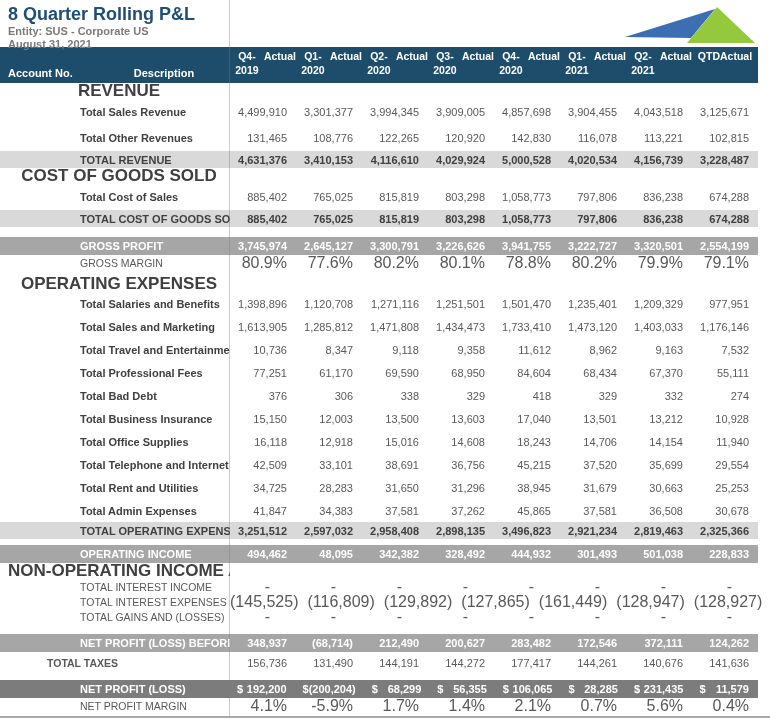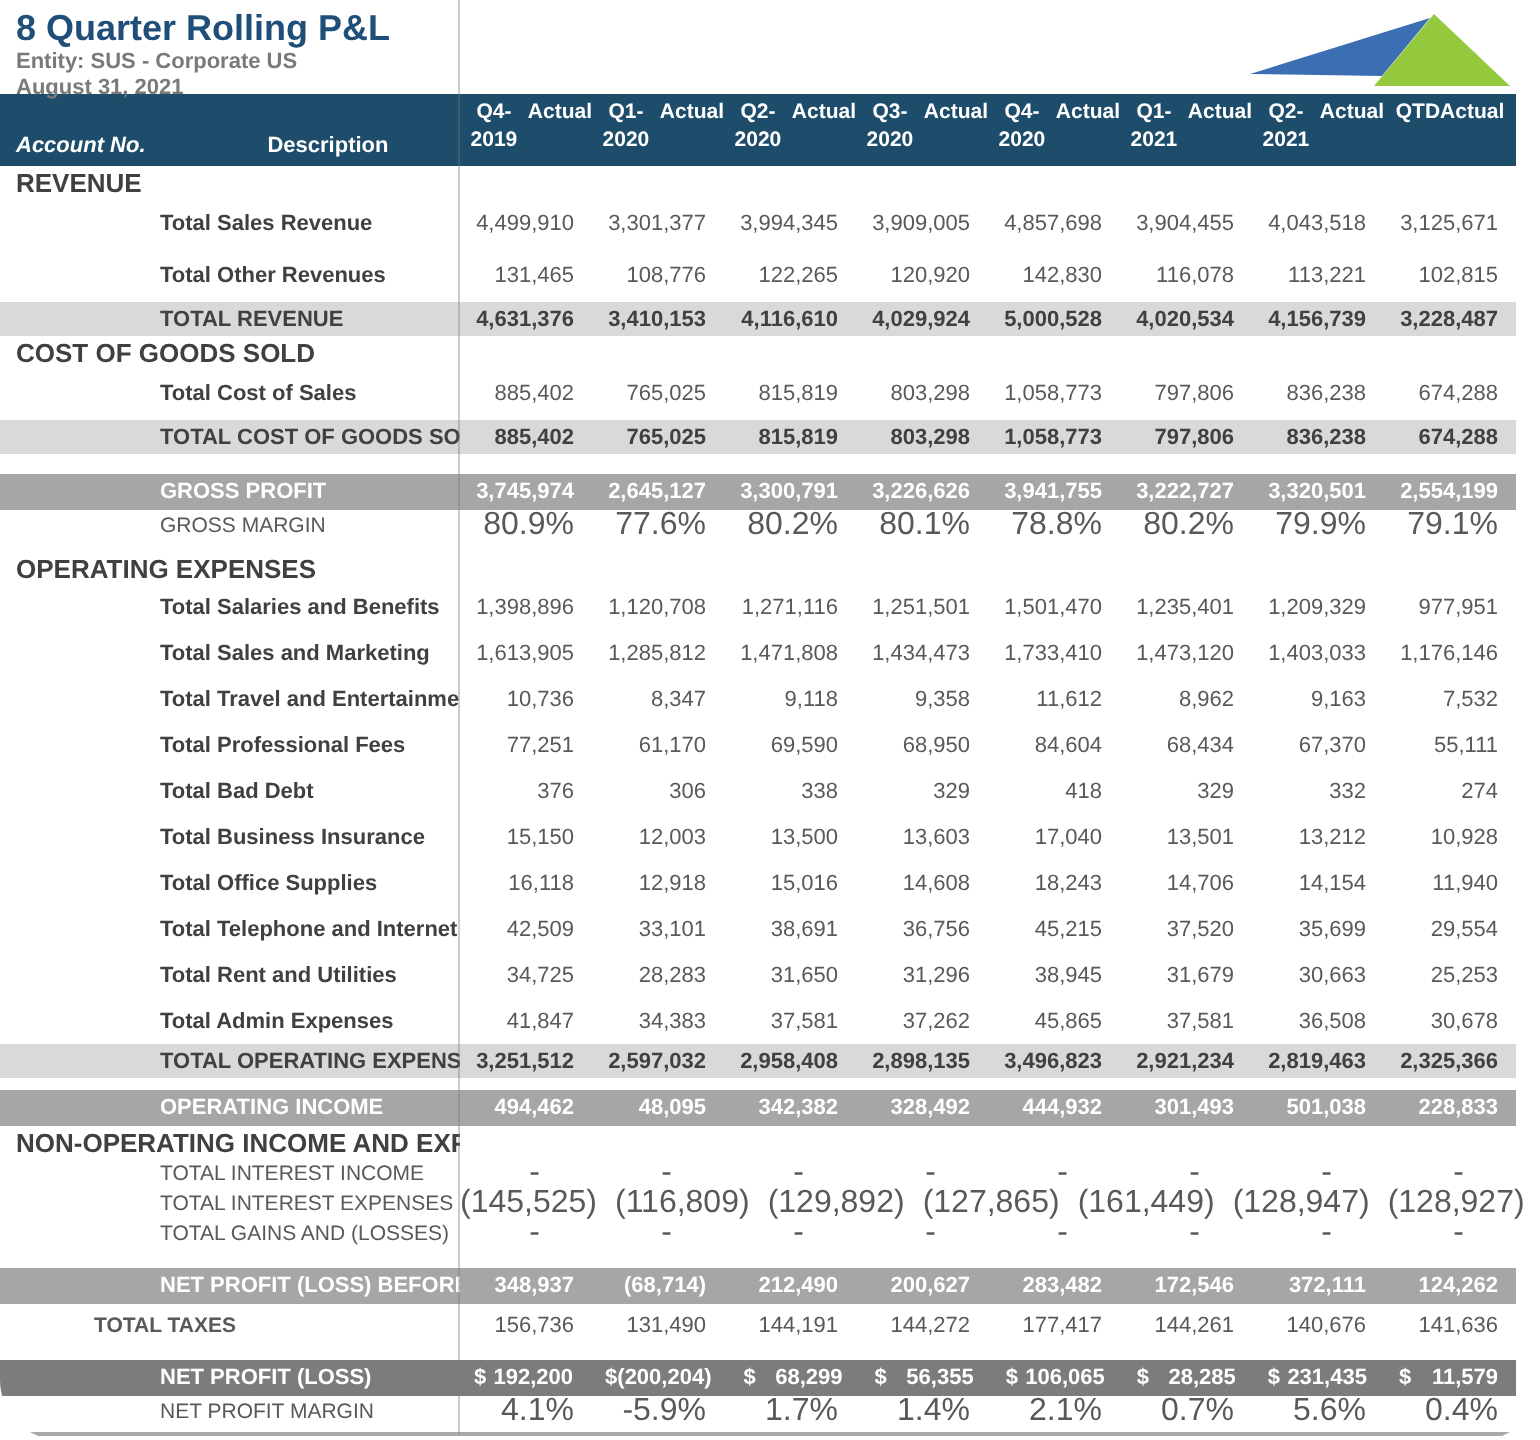--- a/index.html
+++ b/index.html
@@ -3,44 +3,44 @@
 <meta charset="utf-8">
 <style>
   :root{
     --blue:#1e4d6b; --title-blue:#1f4e79; --sub-gray:#7a7a7a;
     --band-light:#d9d9d9; --band-medium:#a6a6a6; --band-dark:#7c7c7c;
     --txt-dark:#404040; --txt-mid:#595959; --line:#b7b7b7;
   }
   *{margin:0;padding:0;box-sizing:border-box;}
   body{background:#fff;}
   .page{position:relative;width:770px;height:720px;background:#fff;
-        font-family:"Liberation Sans",sans-serif;overflow:hidden;border-radius:30px;}
+        font-family:"Liberation Sans",sans-serif;overflow:hidden;}
   .titleblock{padding:3px 0 0 8px;height:47px;}
   .title{font-size:18px;font-weight:bold;color:var(--title-blue);line-height:22px;}
   .sub{font-size:11px;font-weight:600;color:var(--sub-gray);line-height:12.5px;}
   .logo{position:absolute;top:4px;right:8px;width:145px;height:42px;}
   
   .header-band{display:flex;width:758px;height:36px;background:var(--blue);color:#fff;}
   .hb-labels{flex:0 0 230px;display:flex;align-items:flex-end;padding-bottom:4px;}
-  .hb-acct{padding-left:8px;width:108px;font-weight:bold;font-size:11px;font-style:italic;}
+  .hb-acct{padding-left:8px;width:108px;font-weight:bold;font-size:11px;}
   .hb-desc{width:112px;text-align:center;font-weight:bold;font-size:11px;}
   .hb-cols{flex:1;display:grid;grid-template-columns:repeat(8,1fr);}
   .hb-col{display:flex;flex-direction:row;justify-content:center;text-align:center;
           font-weight:bold;font-size:10.5px;line-height:14px;padding-top:2px;}
   
   .rows{width:758px;}
   .row{display:flex;align-items:center;}
   .row .label{flex:0 0 230px;padding-left:80px;white-space:nowrap;overflow:hidden;
               font-size:11px;color:var(--txt-dark);}
   .row .vals{flex:1;display:grid;grid-template-columns:repeat(8,1fr);}
   .cell{text-align:right;padding-right:9px;font-size:11px;color:var(--txt-mid);}
   .cell.dash{padding-right:26px;}
   .cell.acct{display:flex;justify-content:space-between;align-items:center;padding-left:7px;}
   .section{height:16px;}
-  .section .label{padding-left:8px;font-weight:bold;font-size:13px;}
+  .section .label{padding-left:8px;font-weight:bold;font-size:17px;text-align:center;}
   .item-lg{height:26px;}
   .item{height:23px;}
   .item .label,.item-lg .label{font-weight:bold;}
   .band-light{height:17px;background:var(--band-light);}
   .band-light .label,.band-light .cell{font-weight:bold;color:var(--txt-dark);}
   .band-medium{height:18px;background:var(--band-medium);}
   .band-dark{height:18px;background:var(--band-dark);justify-content:flex-end;}
   .band-medium .label,.band-medium .cell,
   .band-dark .label,.band-dark .cell{font-weight:bold;color:#ffffff;}
   .caps{height:15px;}

